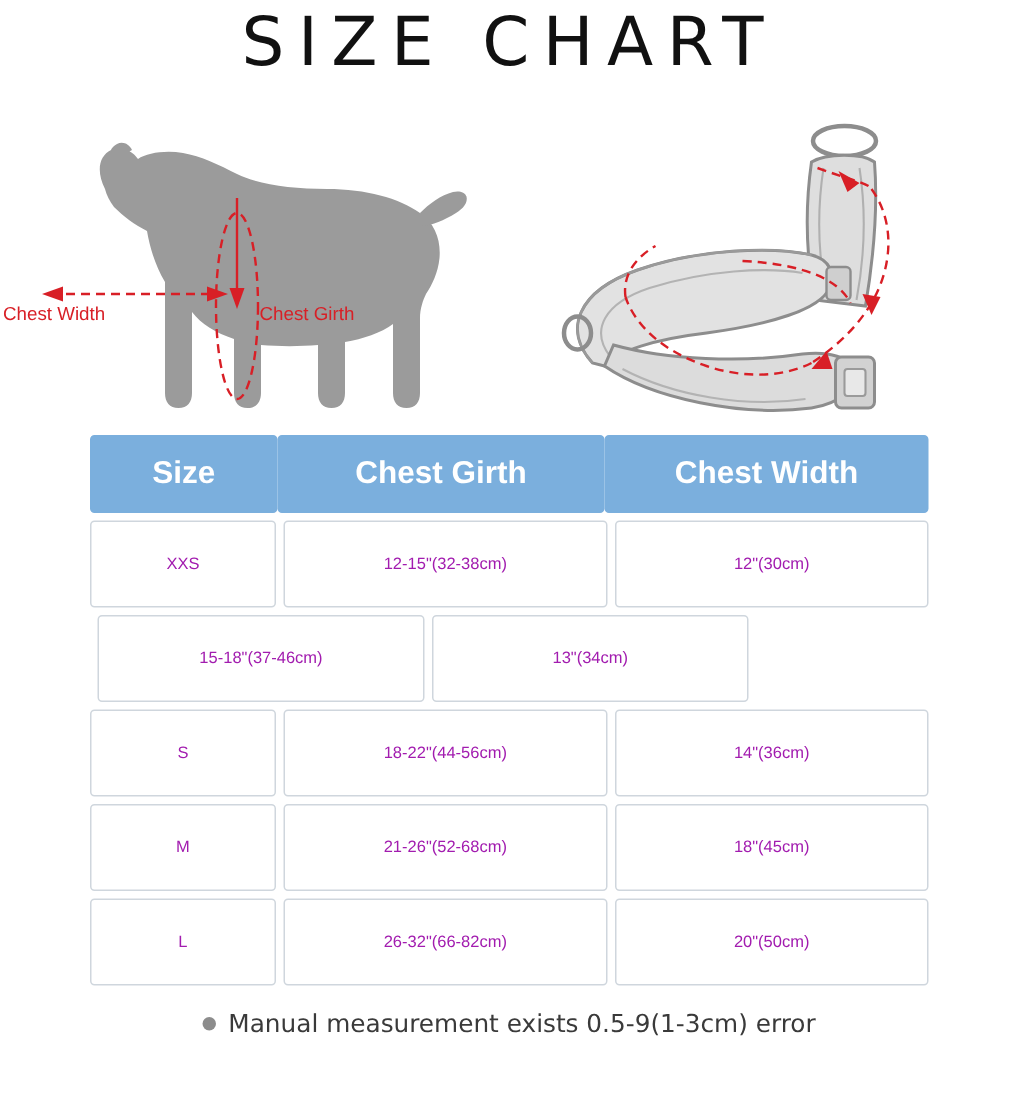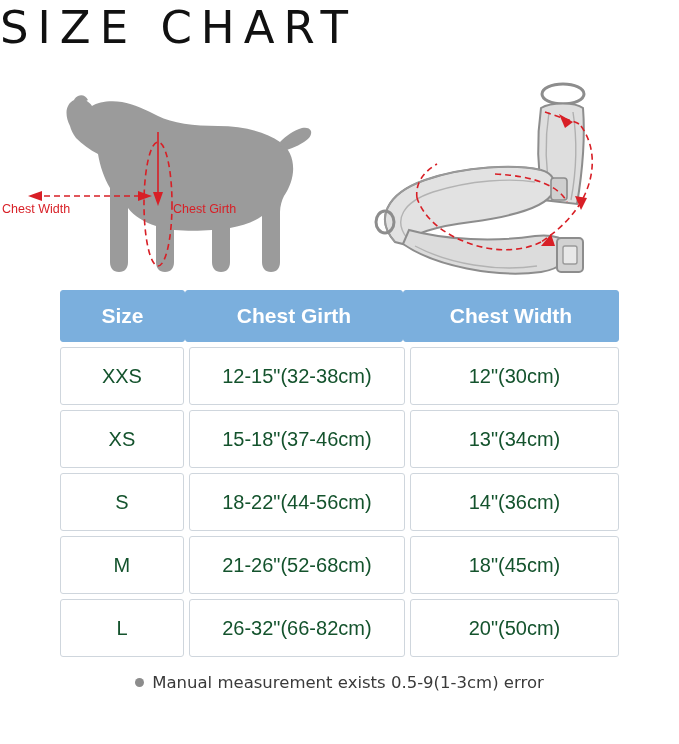--- a/index.html
+++ b/index.html
@@ -16,20 +16,21 @@
     position: relative;
   }
   .page {
     width: 679px;
     height: 744px;
     position: relative;
     background: #fff;
   }
   
   .title {
+    text-align: center;
     font-family: "DejaVu Sans", sans-serif;
     font-size: 45px;
     letter-spacing: 9px;
     font-weight: 400;
     color: #111;
     padding-top: 2px;
     line-height: 52px;
   }
   
   .illus {
@@ -80,22 +81,22 @@
   .row + .row {
     margin-top: 5px;
   }
   .cell {
     border: 1px solid #cfd6dd;
     box-sizing: border-box;
     height: 58px;
     display: flex;
     align-items: center;
     justify-content: center;
-    font-size: 20px;
-    color: #14532d;
+    font-size: 11px;
+    color: #a21caf;
     background: #fff;
     border-radius: 3px;
   }
   .c1 { width: 125px; }
   .c2 { width: 218px; margin-left: 5px; }
   .c3 { width: 211px; margin-left: 5px; }
 
   .head .cell {
     background: #7bafdd;
     border: 1px solid #7bafdd;
@@ -213,21 +214,20 @@
       <div class="cell c3">Chest Width</div>
     </div>
 
     <div class="row">
       <div class="cell c1">XXS</div>
       <div class="cell c2">12-15"(32-38cm)</div>
       <div class="cell c3">12"(30cm)</div>
     </div>
 
     <div class="row">
-      <div class="cell c1">XS</div>
       <div class="cell c2">15-18"(37-46cm)</div>
       <div class="cell c3">13"(34cm)</div>
     </div>
 
     <div class="row">
       <div class="cell c1">S</div>
       <div class="cell c2">18-22"(44-56cm)</div>
       <div class="cell c3">14"(36cm)</div>
     </div>
 

